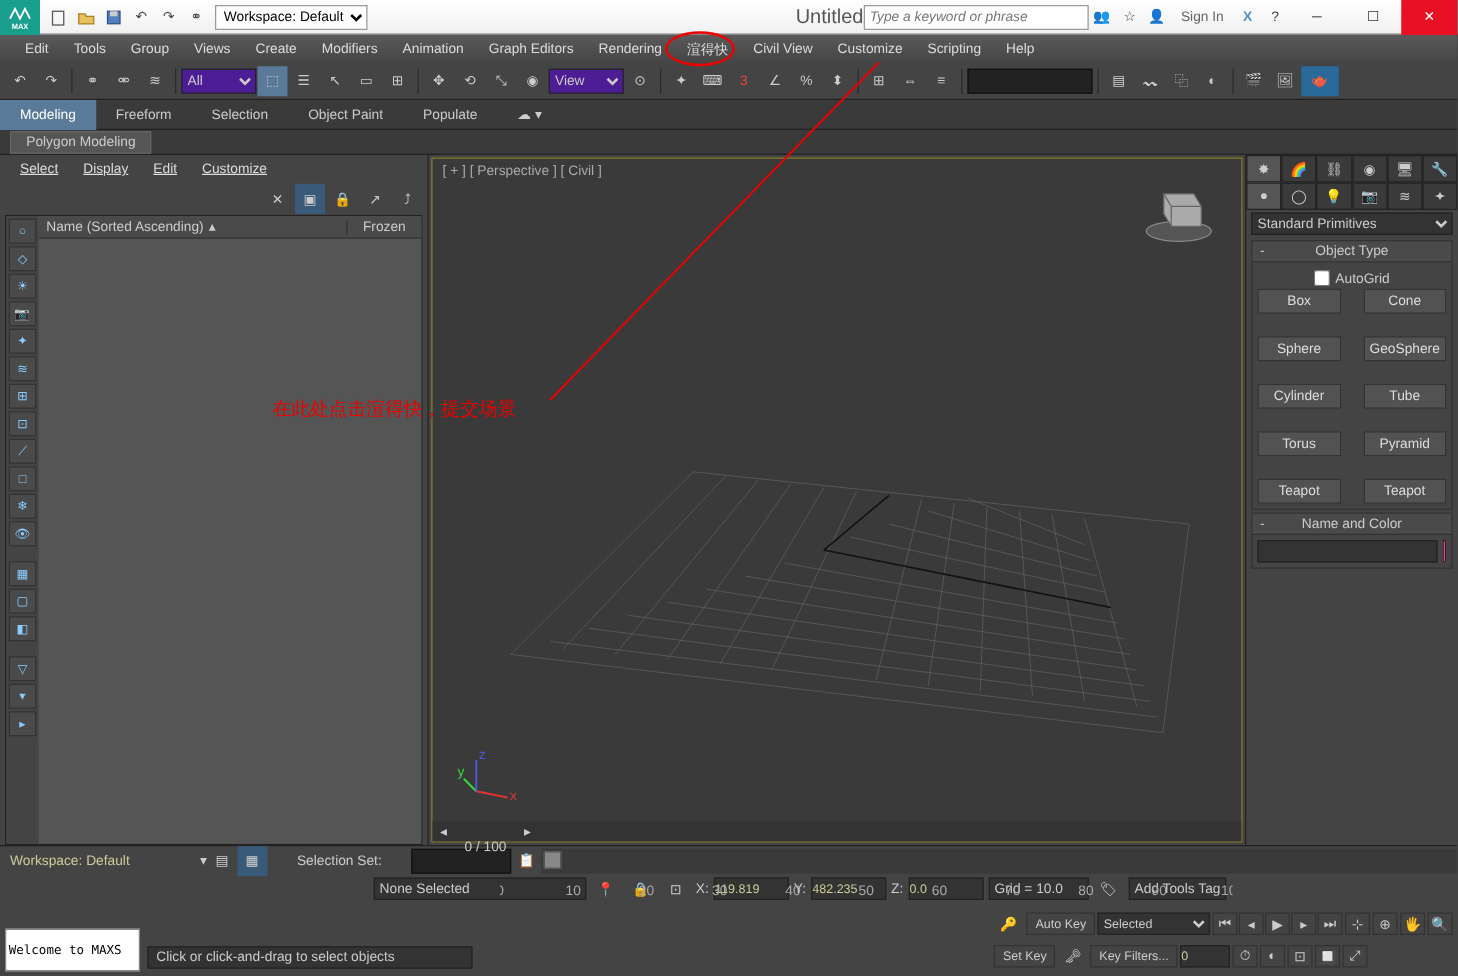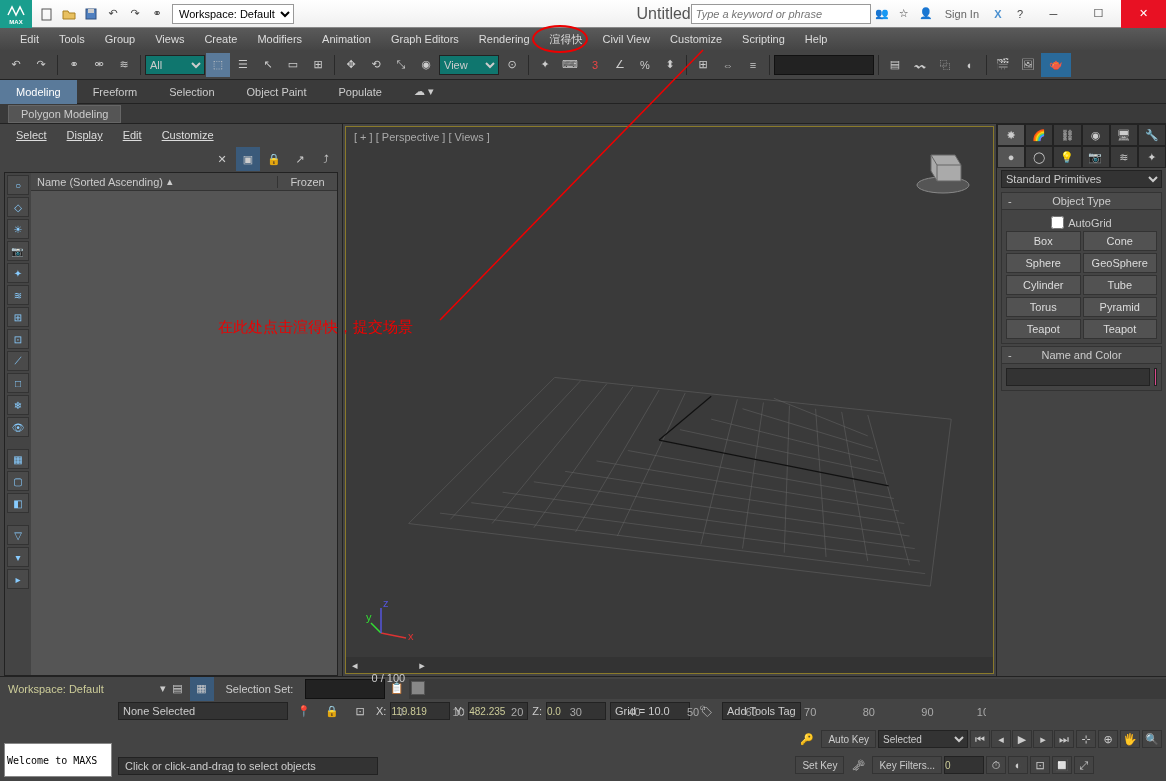--- a/index.html
+++ b/index.html
@@ -20,21 +20,21 @@
 
 .menubar { height:22px; background:linear-gradient(#5a5a5a,#454545); display:flex; align-items:center; padding:0 10px; }
 .menu-item { color:#ddd; padding:0 10px; height:22px; display:flex; align-items:center; }
 .menu-item u { text-decoration:underline; }
 .menu-highlight { position:relative; }
 .menu-circle { position:absolute; width:56px; height:28px; border:2px solid #e00; border-radius:50%; left:-8px; top:-3px; pointer-events:none; }
 
 
 .maintb { height:30px; background:#444; border-bottom:1px solid #222; display:flex; align-items:center; padding:0 4px; gap:1px; }
 .tb-btn { width:24px; height:24px; display:flex; align-items:center; justify-content:center; color:#ccc; border:1px solid transparent; }
-.tb-sel { border:1px solid #222; background:#0f766e; color:#ccc; height:20px; font-size:11px; }
+.tb-sel { border:1px solid #222; background:#4c1d95; color:#ccc; height:20px; font-size:11px; }
 .tb-wide { width:60px; }
 .tb-input { width:100px; height:20px; background:#222; border:1px solid #111; }
 .tb-sep { width:1px; height:20px; background:#2a2a2a; margin:0 3px; }
 
 
 .ribbon { height:24px; background:#3a3a3a; display:flex; align-items:center; border-bottom:1px solid #222; }
 .ribbon-tab { padding:0 16px; height:24px; display:flex; align-items:center; color:#ccc; }
 .ribbon-tab.active { background:#5a7a9a; color:#fff; }
 .subribbon { height:20px; background:#3a3a3a; border-bottom:1px solid #222; display:flex; align-items:center; }
 .subribbon-tab { padding:0 12px; color:#ccc; background:#555; height:18px; display:flex; align-items:center; border:1px solid #666; margin-left:8px; }
@@ -68,33 +68,33 @@
 
 .cmdpanel { width:170px; background:#444; border-left:1px solid #222; display:flex; flex-direction:column; }
 .cmd-tabs { height:22px; display:flex; background:#3a3a3a; }
 .cmd-tab { flex:1; display:flex; align-items:center; justify-content:center; border:1px solid #222; color:#ccc; }
 .cmd-tab.active { background:#555; }
 .cmd-sub { height:22px; display:flex; background:#3a3a3a; }
 .cmd-combo { margin:2px 4px; background:#333; border:1px solid #222; color:#ccc; height:18px; width:calc(100% - 8px); font-size:11px; }
 .rollout-hdr { height:18px; background:#4a4a4a; color:#ccc; display:flex; align-items:center; justify-content:center; border:1px solid #333; margin:2px 4px 0 4px; position:relative; }
 .rollout-hdr::before { content:"-"; position:absolute; left:6px; }
 .rollout-body { border:1px solid #333; border-top:none; margin:0 4px; padding:4px; }
-.obj-grid { display:grid; grid-template-columns:1fr 1fr; gap:2px; }
+.obj-grid { display:grid; grid-template-columns:1fr 1fr; gap:18px; }
 .obj-btn { height:20px; background:#525252; border:1px solid #333; color:#ddd; display:flex; align-items:center; justify-content:center; }
 .autogrid { display:flex; align-items:center; justify-content:center; gap:4px; color:#ccc; padding:2px; }
 .color-row { display:flex; gap:4px; align-items:center; }
 .color-input { flex:1; height:18px; background:#333; border:1px solid #222; }
 .color-swatch { width:22px; height:18px; background:#d94a8c; border:1px solid #222; }
 
 
 .timeline-row { height:24px; background:#444; display:flex; align-items:center; border-top:1px solid #222; }
 .ws-label { color:#cc9; padding:0 8px; width:160px; }
 .timeline { flex:1; height:20px; background:#3a3a3a; position:relative; display:flex; align-items:flex-end; }
 
-.status-row { height:22px; background:#444; display:flex; align-items:center; gap:4px; padding:0 4px; }
+.status-row { height:22px; background:#444; display:flex; align-items:center; gap:4px; padding:0 4px;justify-content:center; }
 .status-cell { background:#333; border:1px solid #222; color:#ccc; height:18px; display:flex; align-items:center; padding:0 4px; }
 .coord-cell { width:60px; background:#333; border:1px solid #222; color:#cc9; height:18px; padding:0 0; font-size:10px; }
 .welcome-box { width:108px; height:34px; background:#fff; border:1px solid #888; color:#000; font-family:monospace; font-size:10px; padding:2px; position:absolute; bottom:4px; left:4px; display:flex; align-items:center;margin-top:30px; }
 
 .autokey-area { position:absolute; right:4px; bottom:4px; display:flex; flex-direction:column; gap:2px; }
 .autokey-row { display:flex; gap:2px; align-items:center; }
 .ak-btn { height:18px; background:#444; border:1px solid #333; color:#ccc; padding:0 6px; font-size:10px; display:flex; align-items:center; }
 .ak-combo { height:18px; background:#333; border:1px solid #222; color:#ccc; font-size:10px; width:90px; }
 .play-btns { display:flex; gap:1px; }
 .play-btn { width:20px; height:18px; background:#444; border:1px solid #333; color:#ccc; display:flex; align-items:center; justify-content:center; }
@@ -274,21 +274,21 @@
               <span>Name (Sorted Ascending)</span>
               <span>▴</span>
             </div>
           <div class="exp-hdr-frozen">Frozen</div>
         </div>
       </div>
     </div>
   </div>
 
   <div class="viewport-wrap">
-    <div class="vp-label">[ + ] [ Perspective ] [ Views ]</div>
+    <div class="vp-label">[ + ] [ Perspective ] [ Civil ]</div>
     <svg class="vp-grid" viewBox="0 0 620 540">
       <g stroke="#666" stroke-width="0.5" fill="none">
         <path d="M60 380 L560 440 L580 280 L200 240 Z"></path>
         <path d="M90 370 L555 428"></path>
           <path d="M120 360 L550 416"></path>
           <path d="M150 350 L545 404"></path>
         <path d="M180 340 L540 392"></path>
           <path d="M210 330 L535 380"></path>
           <path d="M240 320 L530 368"></path>
         <path d="M270 310 L525 356"></path>
@@ -380,21 +380,21 @@
       </div>
     </div>
   </div>
 </div>
 
 <div class="timeline-row">
   <div class="ws-label">Workspace: Default</div>
   <span style="color:#ccc">▾</span>
   <div class="tb-btn">▤</div>
   <div class="tb-btn" style="background:#3a5a7a">▦</div>
-  <span style="color:#ccc;padding:0 12px">Selection Set:</span>
+  <span style="color:#ccc;padding:0 24px">Selection Set:</span>
   <input class="tb-input" style="width: 80px;">
   <div class="tb-btn">📋</div>
   <div class="timeline">
     <div style="position:absolute;left:2px;top:2px;width:14px;height:14px;background:#888;border:1px solid #555"></div>
   </div>
 </div>
 
 <div class="status-row">
   <div style="width:110px"></div>
   <div class="status-cell" style="width:170px">None Selected</div>

